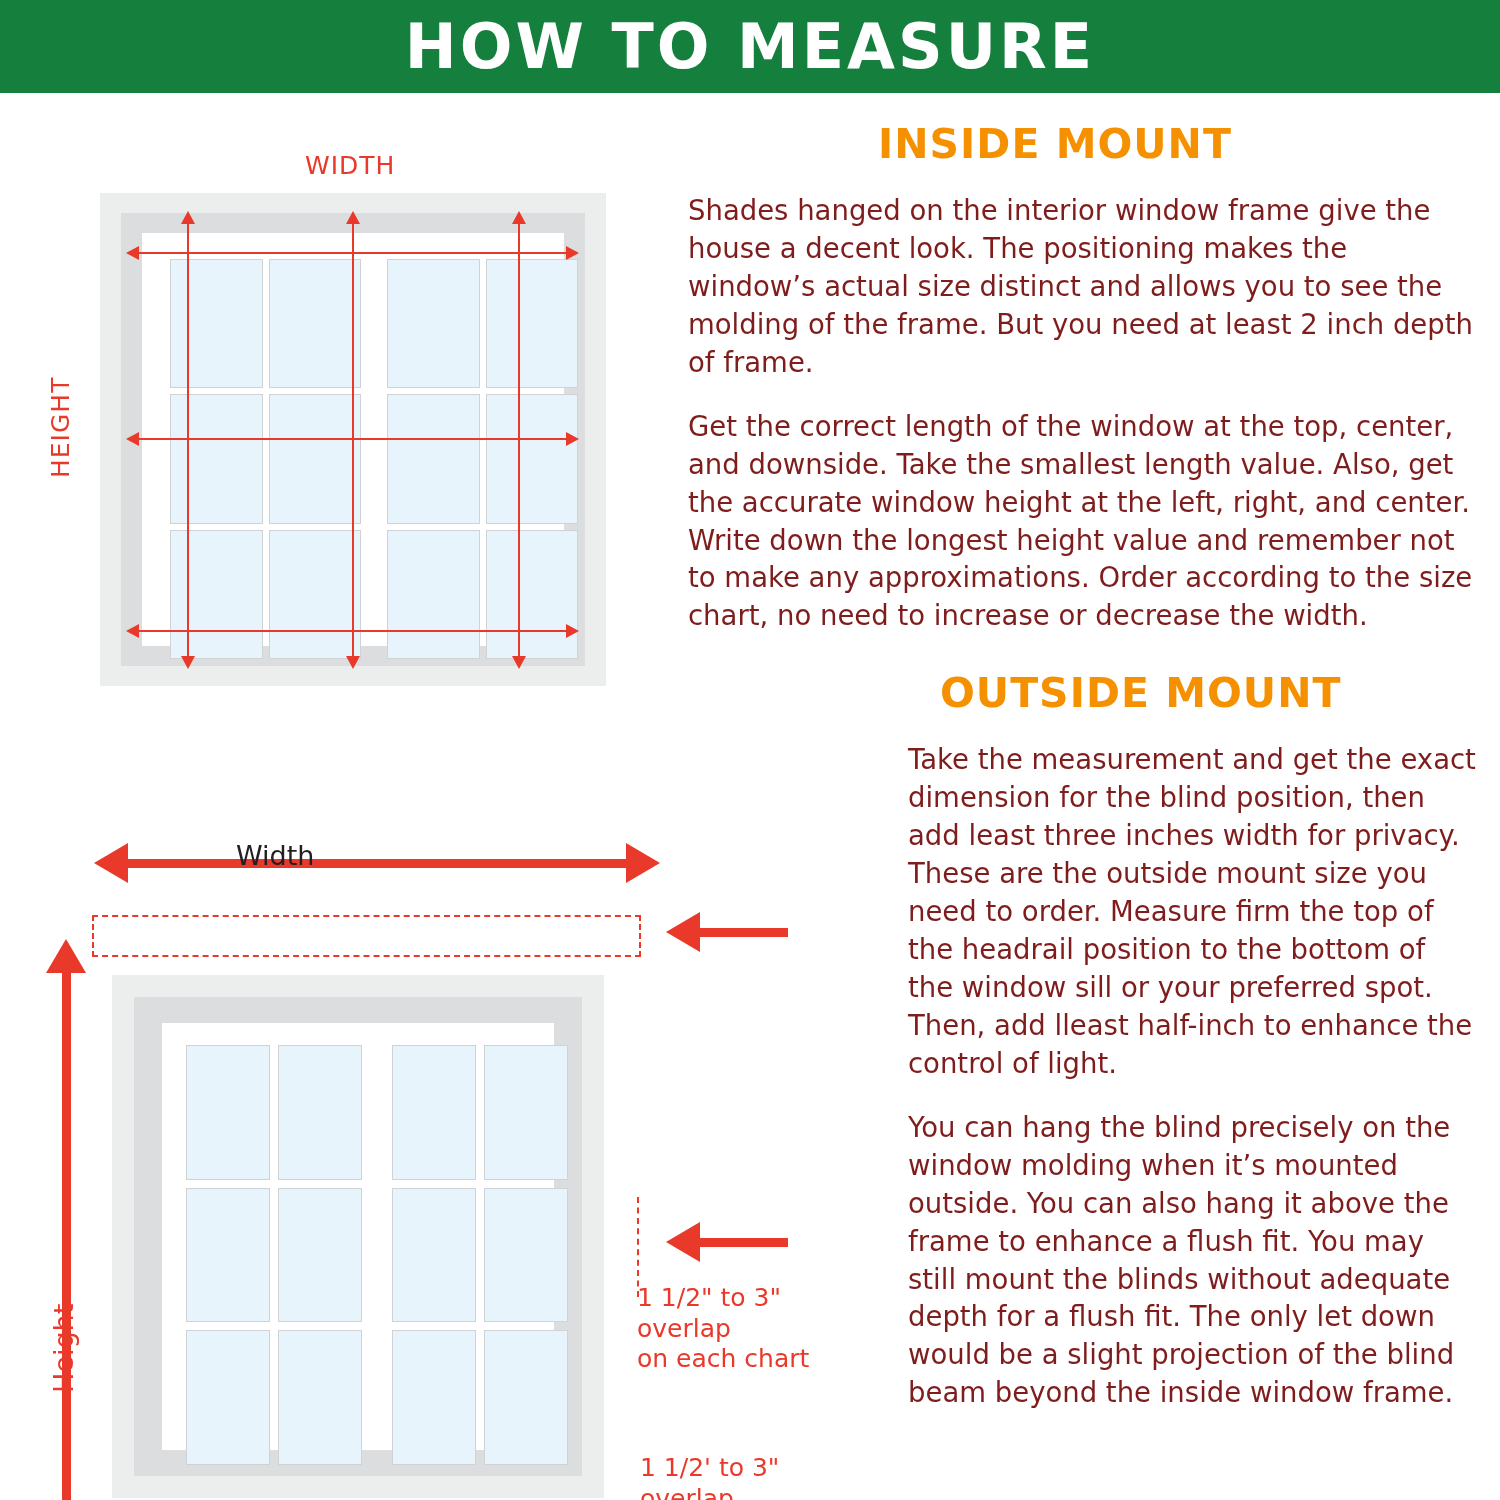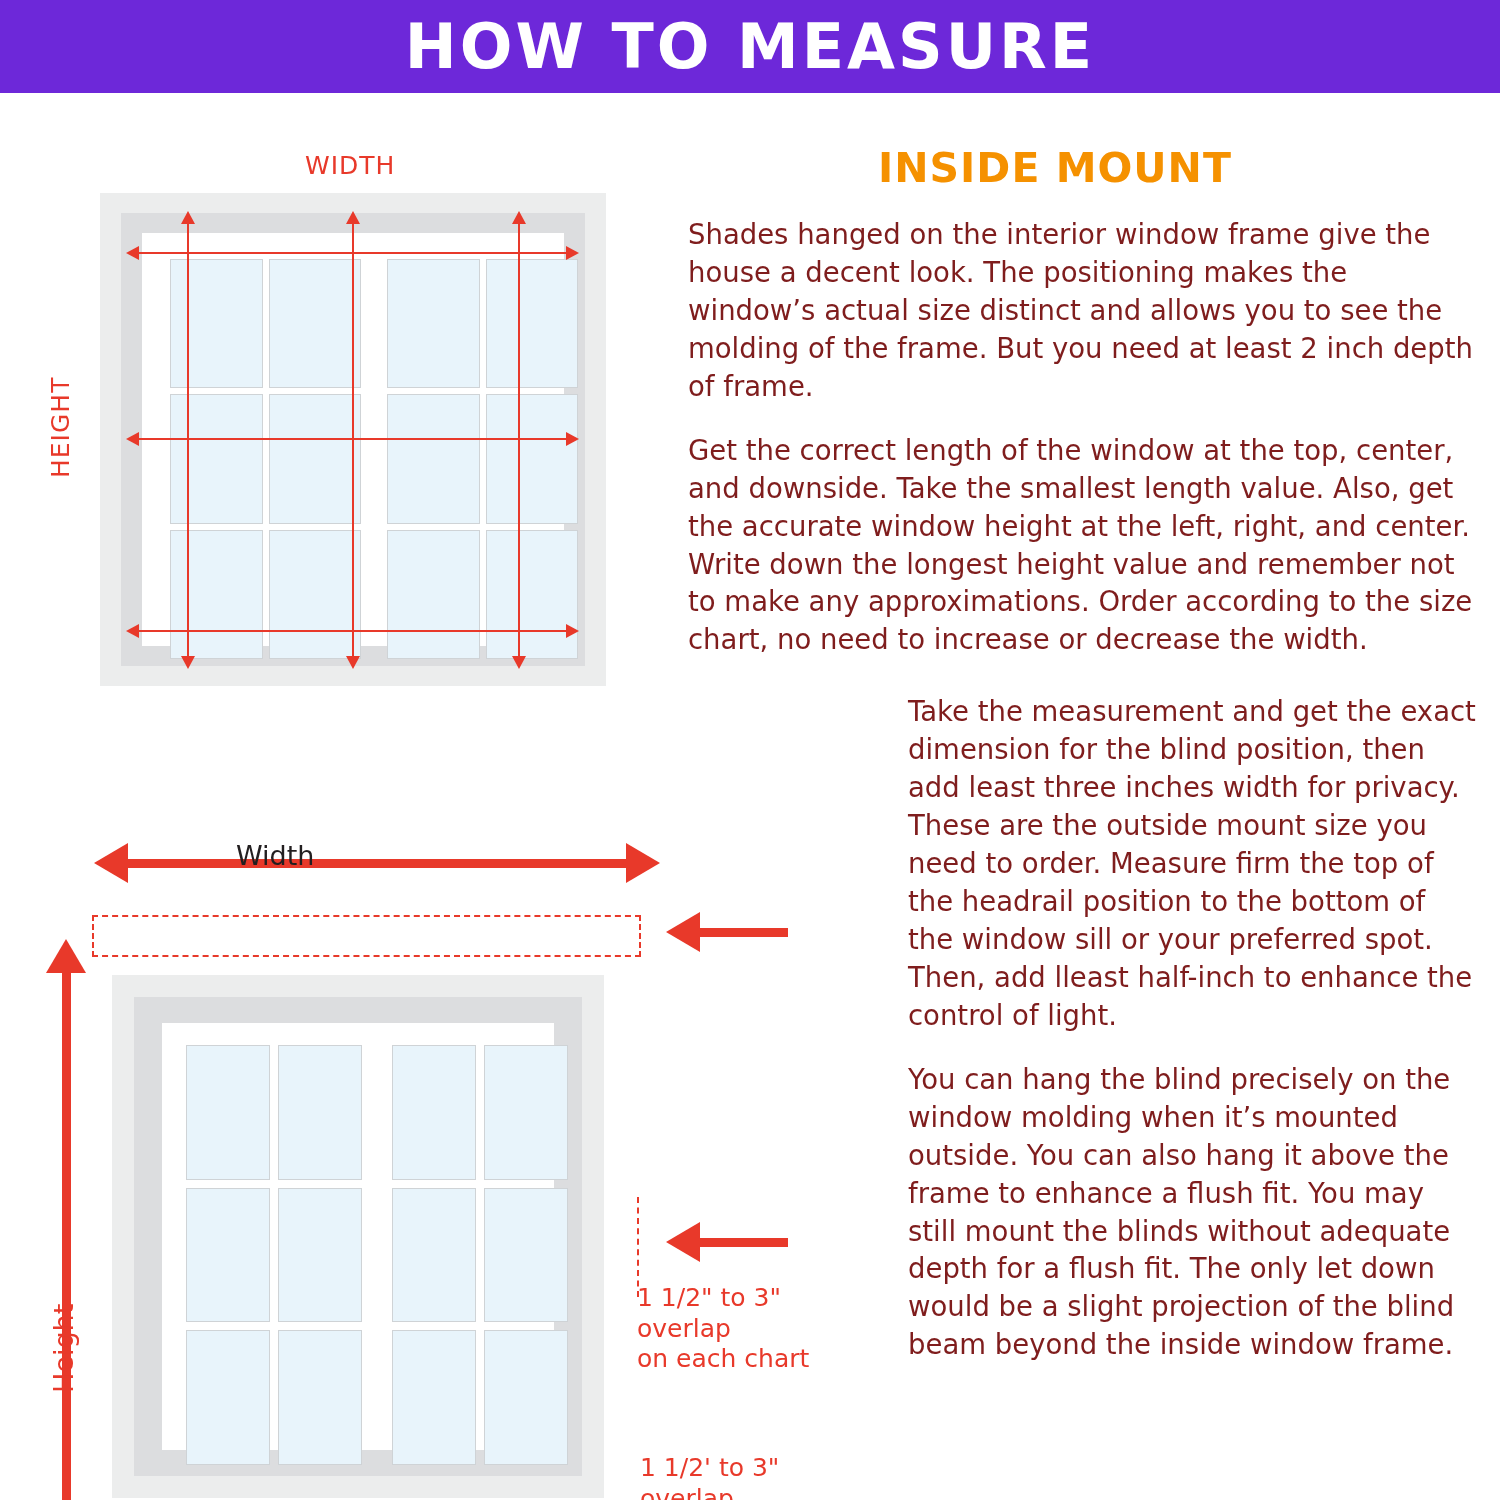--- a/index.html
+++ b/index.html
@@ -14,21 +14,21 @@
     overflow: hidden;
     position: relative;
   }
 
   
   .header {
     position: absolute;
     left: 0; top: 0;
     width: 1500px;
     height: 93px;
-    background: #6d28d9;
+    background: #15803d;
     display: flex;
     align-items: center;
     justify-content: center;
   }
   .header-title {
     color: #ffffff;
     font-size: 62px;
     font-weight: bold;
     letter-spacing: 3px;
     font-family: "DejaVu Sans", sans-serif;
@@ -39,21 +39,20 @@
   .left-col {
     position: absolute;
     left: 0; top: 93px;
     width: 660px;
     height: 990px;
   }
   .right-col {
     position: absolute;
     left: 668px; top: 120px;
     width: 820px;
-    margin-top: 24px;
   }
 
   
   .section-title {
     color: #f59100;
     font-size: 41px;
     font-weight: bold;
     letter-spacing: 1px;
     margin: 0 0 24px 0;
     font-family: "DejaVu Sans", sans-serif;
@@ -355,18 +354,19 @@
 
 <div class="right-col">
 
   <div>
     <h2 class="section-title inside-title">INSIDE MOUNT</h2>
     <p class="body-text">Shades hanged on the interior window frame give the house a decent look. The positioning makes the window’s actual size distinct and allows you to see the molding of the frame. But you need at least 2 inch depth of frame.</p>
     <p class="body-text">Get the correct length of the window at the top, center, and downside. Take the smallest length value. Also, get the accurate window height at the left, right, and center. Write down the longest height value and remember not to make any approximations. Order according to the size chart, no need to increase or decrease the width.</p>
   </div>
 
   <div class="block-outside">
+    <h2 class="section-title outside-title">OUTSIDE MOUNT</h2>
     <div class="outside-wrap">
       <p class="body-text">Take the measurement and get the exact dimension for the blind position, then add least three inches width for privacy. These are the outside mount size you need to order. Measure firm the top of the headrail position to the bottom of the window sill or your preferred spot. Then, add lleast half-inch to enhance the control of light.</p>
       <p class="body-text">You can hang the blind precisely on the window molding when it’s mounted outside. You can also hang it above the frame to enhance a flush fit. You may still mount the blinds without adequate depth for a flush fit. The only let down would be a slight projection of the blind beam beyond the inside window frame.</p>
     </div>
   </div>
 </div>
 
 </body></html>

